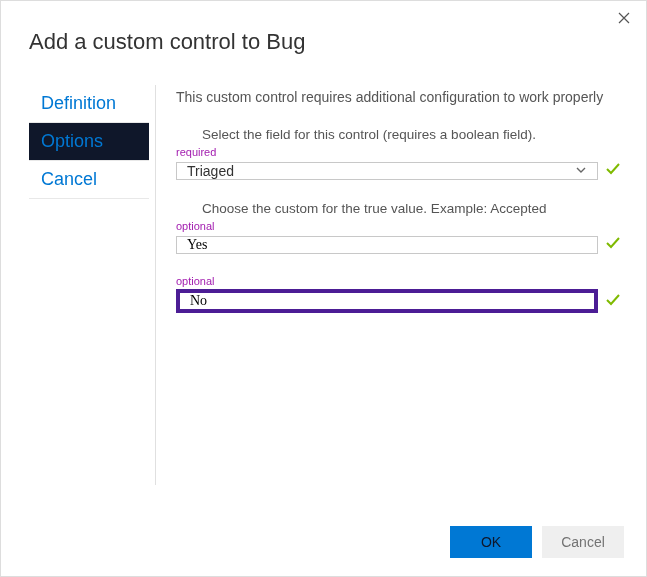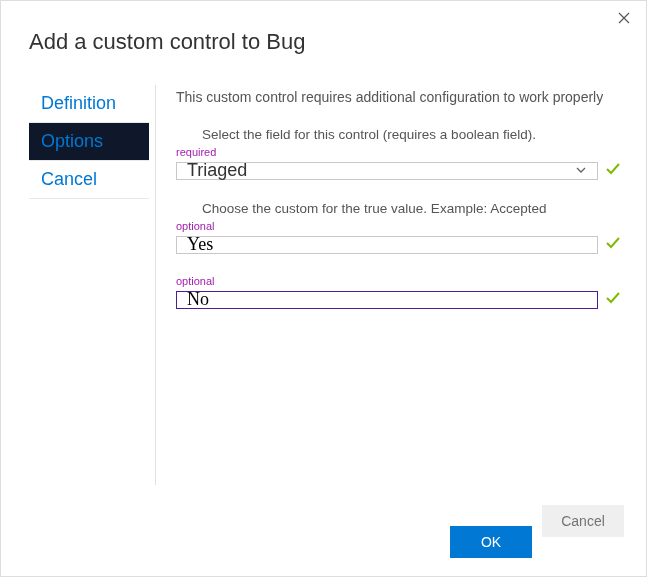--- a/index.html
+++ b/index.html
@@ -83,34 +83,34 @@
   .input-row {
     display: flex;
     align-items: center;
     gap: 6px;
   }
   .select-box, .text-input {
     flex: 1;
     height: 17px;
     border: 1px solid #c8c8c8;
     padding: 8px 10px;
-    font-size: 18px;
+    font-size: 14px;
     background: #fff;
     display: flex;
     align-items: center;
     justify-content: space-between;
     cursor: pointer;
   }
   .text-input {
     cursor: text;
     outline: none;
     font-family: Liberation Serif, serif;
   }
   .text-input.focused {
-    border: 1px solid #4c1d95;
+    border: 4px solid #4c1d95;
   }
   .chevron {
     color: #666;
   }
   .check {
     width: 18px;
     color: #7fba00;
     flex-shrink: 0;
   }
   .footer {
@@ -123,22 +123,21 @@
   .btn {
     min-width: 82px;
     height: 32px;
     border: none;
     font-size: 14px;
     cursor: pointer;
     font-family: inherit;
   }
   .btn-primary {
     background: #0078d4;
-    color: #ffffff;
-    margin-top: 21px;
+    color: #0f172a;
   }
   .btn-secondary {
     background: #efefef;
     color: #737373;
   }
 </style>
 </head>
 <body>
 
 <div class="close-btn">

